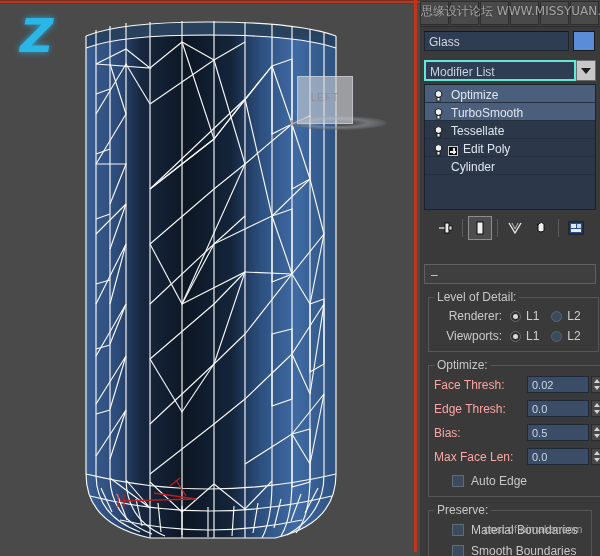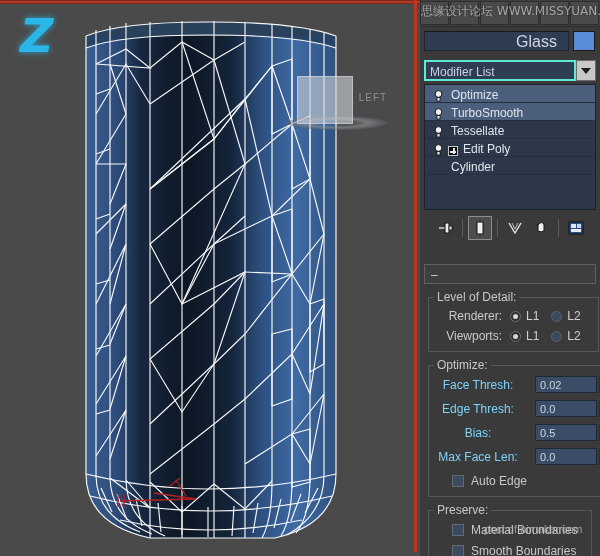--- a/index.html
+++ b/index.html
@@ -22,21 +22,21 @@
   .zf-cn{font-size:19px;color:#d8d8d8;letter-spacing:2px;font-family:"DejaVu Sans",sans-serif;
          text-shadow:0 0 4px rgba(0,0,0,.6);font-weight:bold;}
   .zf-en{font-size:21px;color:#e4e4e4;letter-spacing:1px;font-weight:bold;margin-top:1px;
          font-family:"DejaVu Sans",sans-serif;text-shadow:0 0 4px rgba(0,0,0,.6);}
 
   
   .viewcube{position:absolute;left:297px;top:72px;width:56px;height:48px;}
   .vc-face{position:absolute;left:0;top:0;width:56px;height:48px;background:rgba(205,208,214,.62);
            border:1px solid rgba(225,228,233,.5);box-sizing:border-box;}
   .vc-label{position:absolute;left:0;top:16px;width:56px;text-align:center;font-size:10px;
-            color:#8d9097;letter-spacing:1px;padding-left:48px;}
+            color:#8d9097;letter-spacing:1px;}
   .vc-ring{position:absolute;left:-10px;top:40px;width:100px;height:14px;border-radius:50%;
            background:radial-gradient(ellipse at center,rgba(255,255,255,.05) 25%,rgba(150,155,160,.55) 45%,rgba(90,95,100,.45) 70%,rgba(74,74,74,0) 80%);}
 
   
   .um-wm{position:absolute;font-size:11px;color:#b9b9b9;opacity:.75;pointer-events:none;}
 
   
   .cmd{position:absolute;left:420px;top:0;width:180px;height:556px;background:#3a3a3a;}
 
   .cmd-toolbar{position:absolute;left:0;top:0;width:180px;height:26px;background:#3f3f3f;
@@ -45,22 +45,22 @@
               box-sizing:border-box;}
   .mw-text{position:absolute;left:1px;top:3px;width:178px;text-align:center;font-size:12px;
            color:#efefef;opacity:.55;letter-spacing:0px;font-family:"DejaVu Sans",sans-serif;
            text-shadow:0 0 2px rgba(0,0,0,.9);pointer-events:none;white-space:nowrap;}
 
   .panel{position:absolute;left:4px;width:172px;}
 
   
   .name-row{top:30px;height:22px;display:flex;align-items:center;}
   .name-field{width:145px;height:20px;background:#2e3d52;border:1px solid #1d2633;
-              border-top-color:#121820;box-sizing:border-box;color:#cfd6e2;font-size:16px;
-              padding:2px 11px 0 4px;text-align:right;}
+              border-top-color:#121820;box-sizing:border-box;color:#cfd6e2;font-size:12px;
+              padding:2px 11px 0 4px;}
   .color-sw{width:22px;height:20px;margin-left:4px;border:1px solid #1a1a1a;box-sizing:border-box;}
 
   
   .mlist{top:60px;height:22px;display:flex;}
   .mlist-box{flex:1;height:21px;background:#2e3d52;border:2px solid #5eead4;box-sizing:border-box;
              color:#c9d2e0;font-size:12px;padding:3px 0 0 4px;}
   .mlist-btn{width:20px;height:21px;background:#c8c8c8;border:1px solid #6b6b6b;box-sizing:border-box;
              display:flex;align-items:center;justify-content:center;}
   .caret{width:0;height:0;border-left:5px solid transparent;border-right:5px solid transparent;
          border-top:6px solid #1c1c1c;}
@@ -101,21 +101,21 @@
   .rrow{display:flex;align-items:center;height:20px;font-size:12px;color:#cacaca;}
   .rlbl{width:68px;text-align:right;margin-right:8px;}
   .radio{width:11px;height:11px;border-radius:50%;background:#2f2f2f;border:1px solid #6e6e6e;
          box-sizing:border-box;position:relative;}
   .radio.on:after{content:"";position:absolute;left:2px;top:2px;width:5px;height:5px;border-radius:50%;
                   background:#d8d8d8;}
   .radio.off{background:#3c4a5e;border-color:#59646f;}
   .rtxt{font-size:12px;color:#d0d0d0;margin:0 12px 0 5px;}
 
   .frow{display:flex;align-items:center;height:21px;margin-bottom:3px;}
-  .flbl{font-size:12px;color:#7dd3fc;text-align:center;margin-right:13px;}
+  .flbl{font-size:12px;color:#fca5a5;text-align:left;margin-right:5px;}
   .fbox{width:62px;height:17px;background:#3b4d66;border:1px solid #1f2935;box-sizing:border-box;
         color:#cdd6e4;font-size:11px;padding:1px 0 0 4px;}
   .spin{width:11px;height:17px;margin-left:2px;background:#474747;border:1px solid #2b2b2b;
         box-sizing:border-box;display:flex;flex-direction:column;align-items:center;justify-content:space-around;}
   .spin i{width:0;height:0;border-left:3px solid transparent;border-right:3px solid transparent;display:block;}
   .spin i.up{border-bottom:4px solid #d4d4d4;}
   .spin i.dn{border-top:4px solid #d4d4d4;}
 
   .cbrow{display:flex;align-items:center;height:21px;font-size:12px;color:#c9c9c9;}
   .cbox{width:12px;height:12px;background:#3c4a5e;border:1px solid #606b78;box-sizing:border-box;

